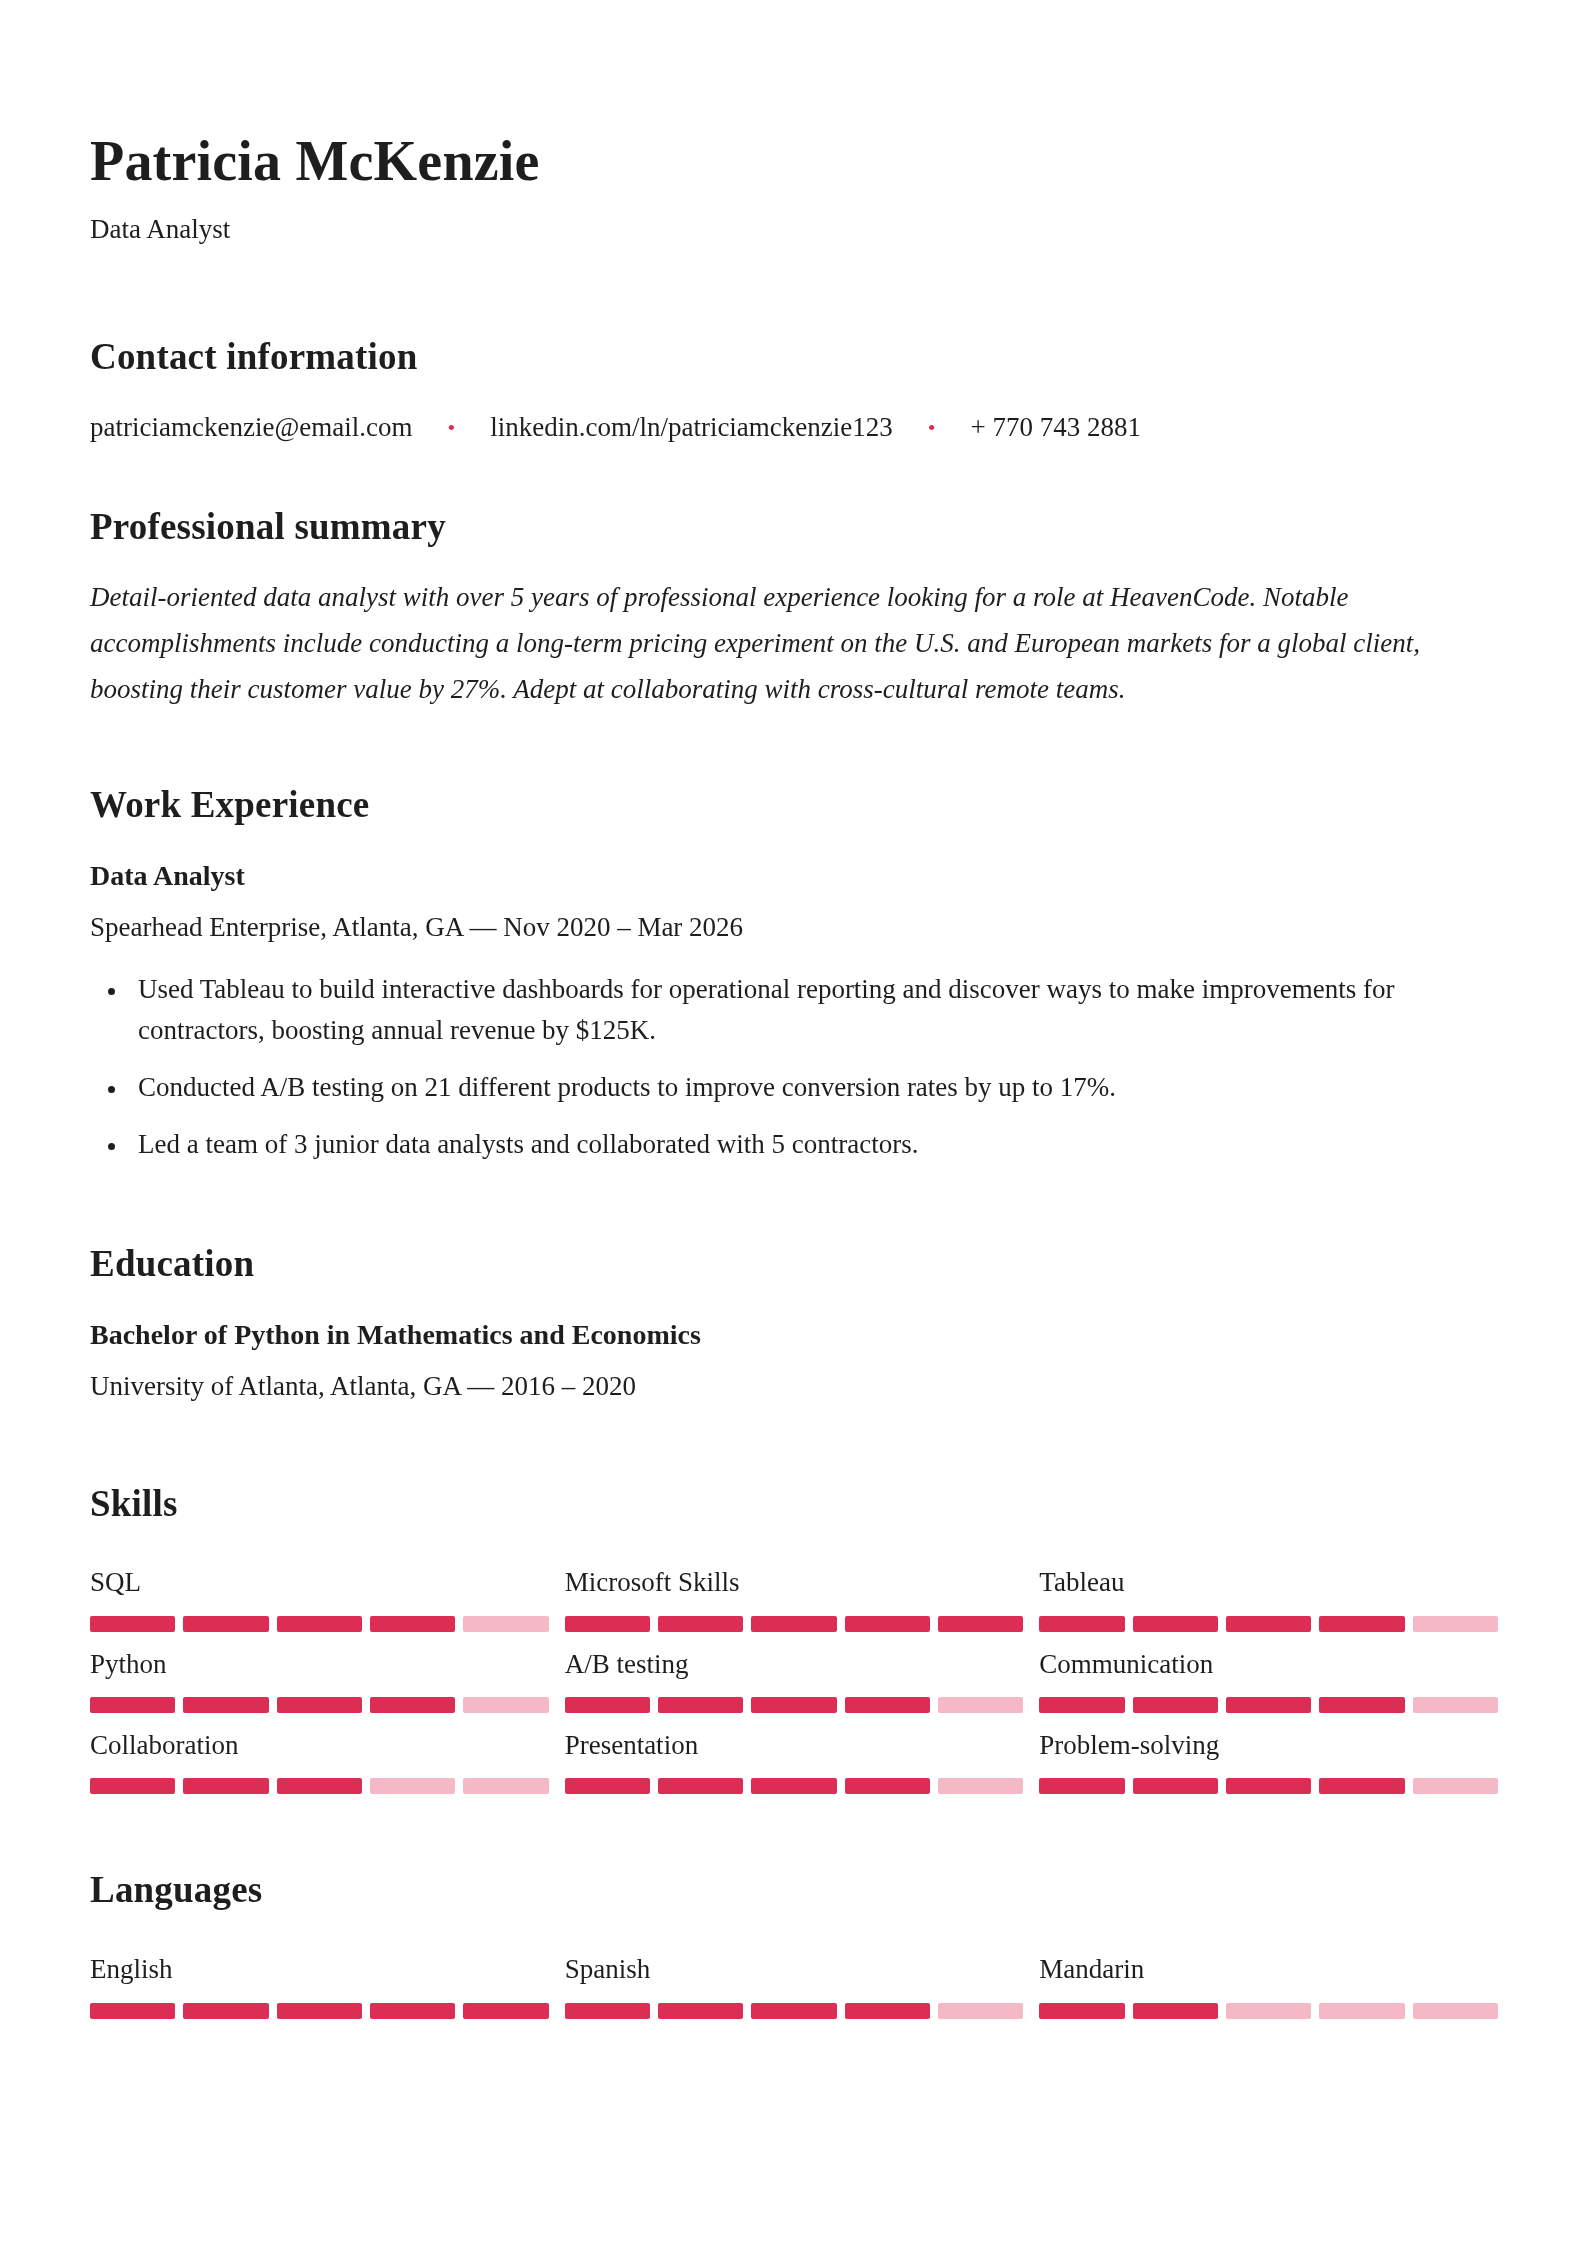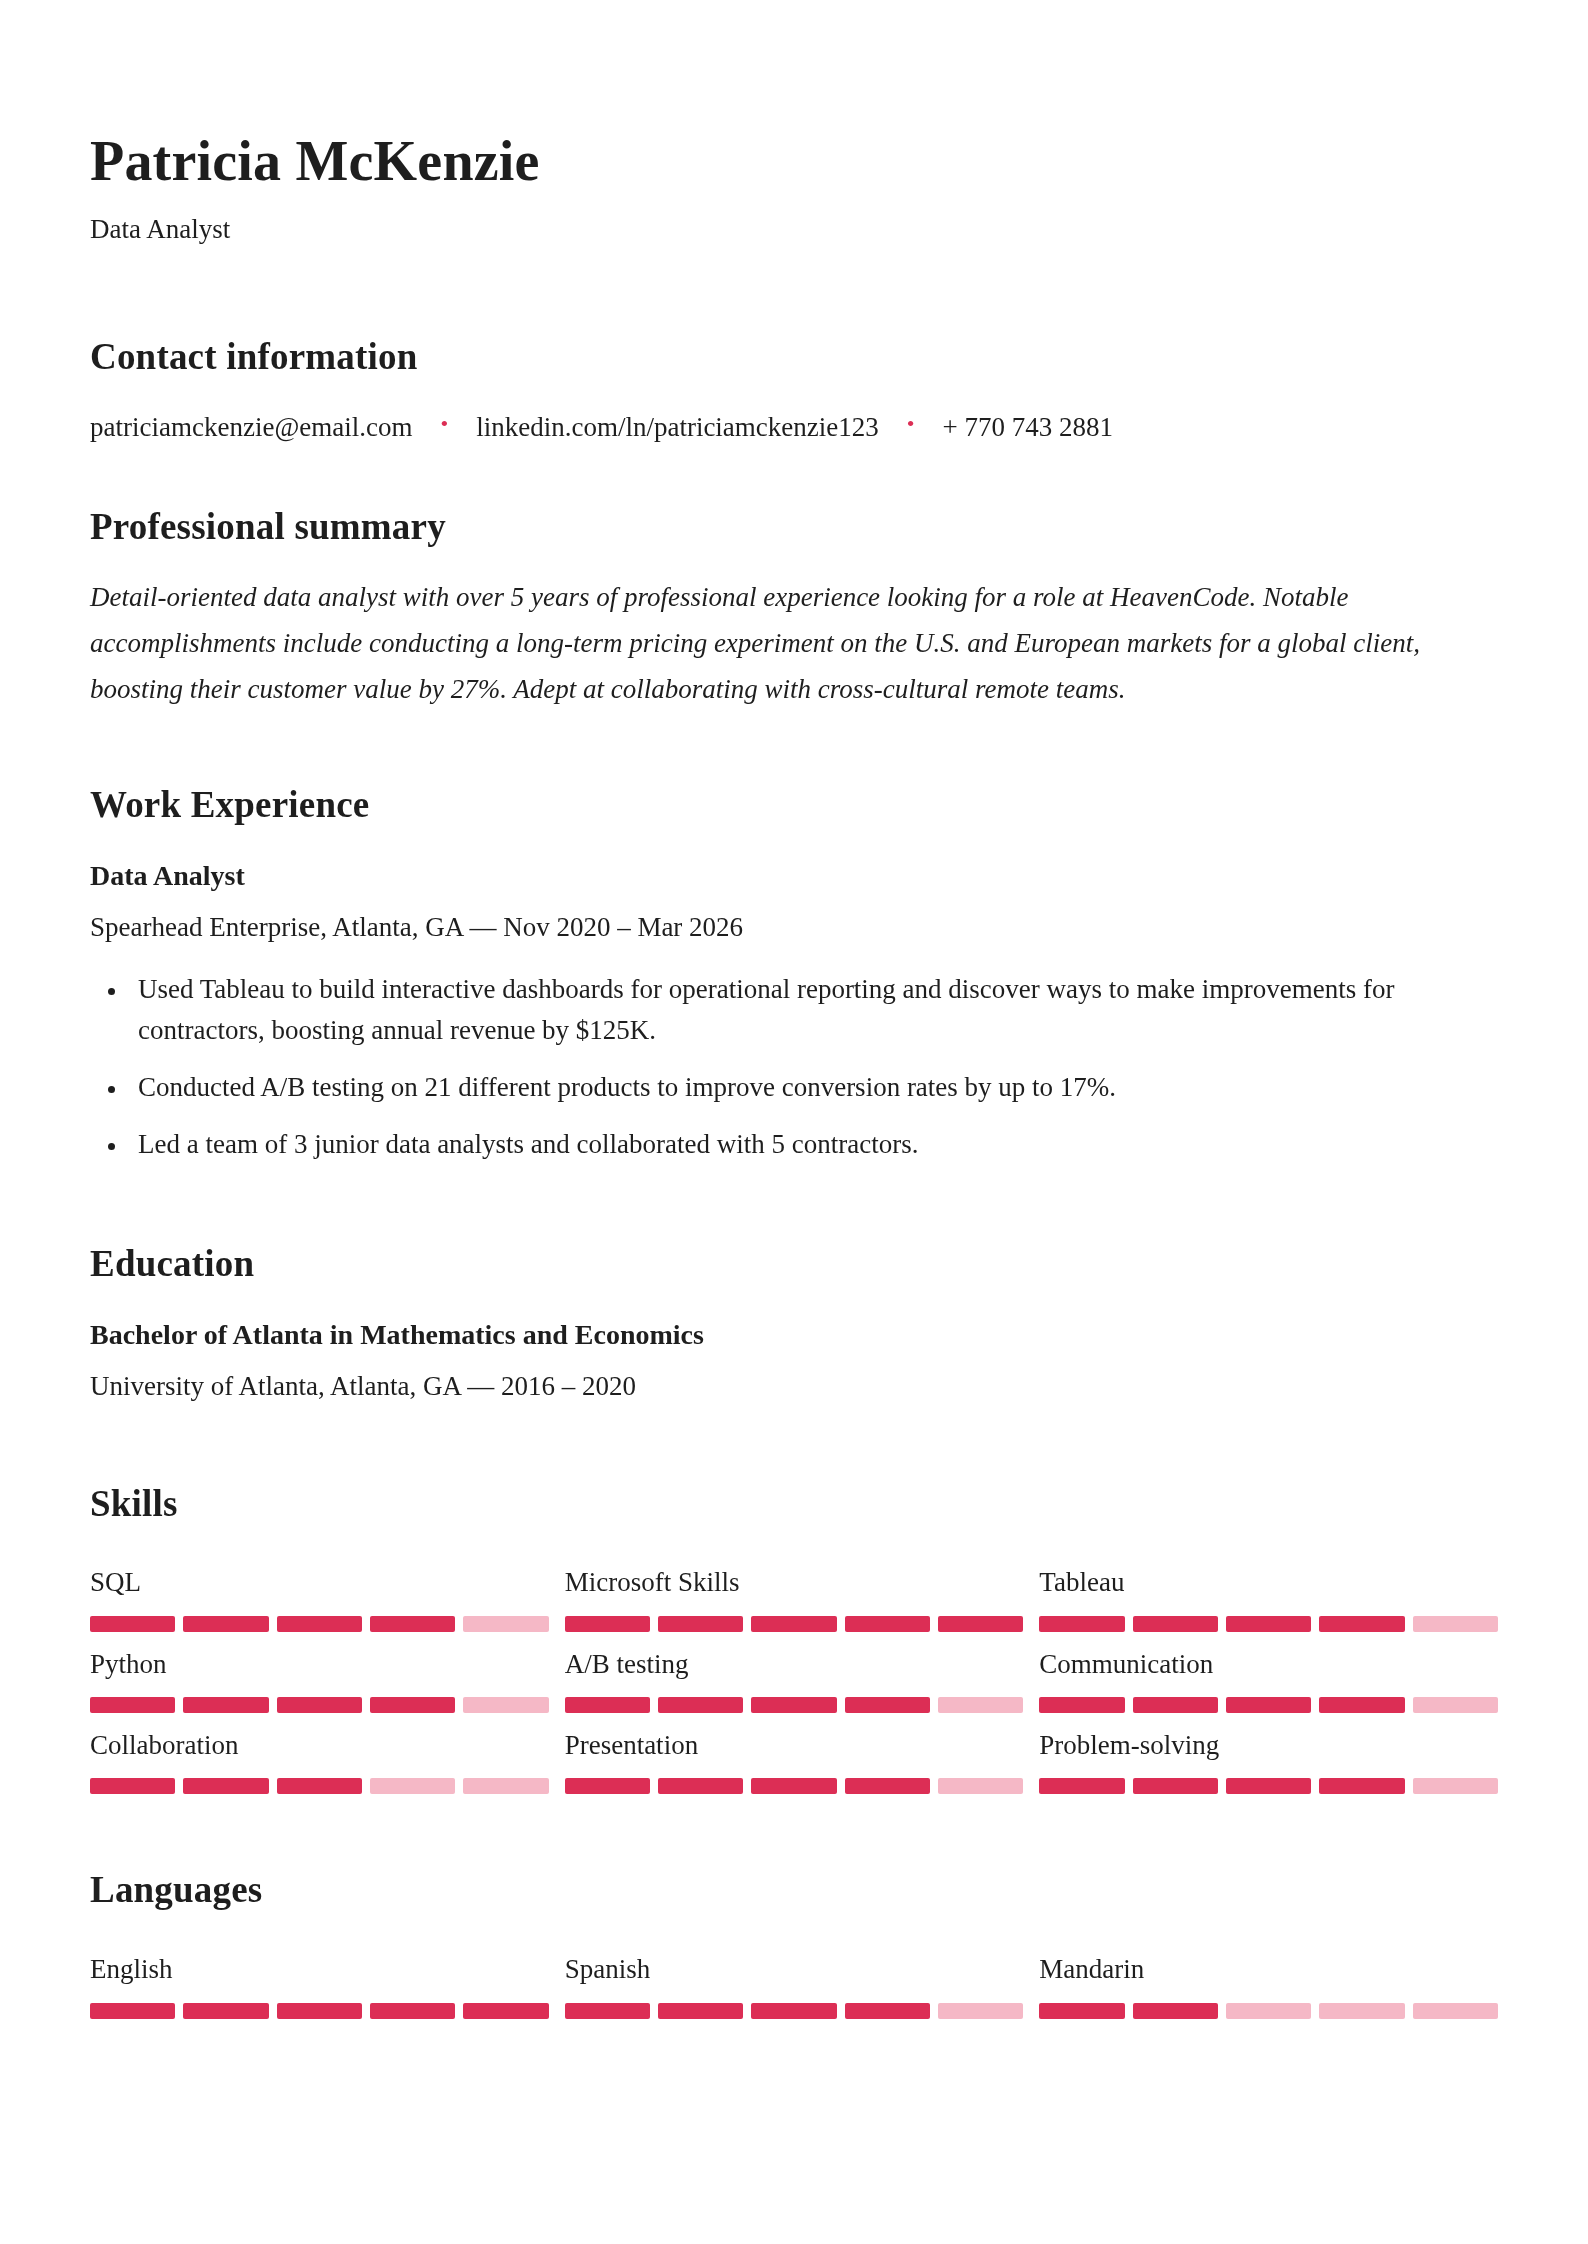--- a/index.html
+++ b/index.html
@@ -54,22 +54,22 @@
   .sec-summary      { margin-top: 64px; }
   .sec-experience   { margin-top: 72px; }
   .sec-education    { margin-top: 78px; }
   .sec-skills       { margin-top: 82px; }
   .sec-languages    { margin-top: 76px; }
 
   
   .contact-row {
     margin-top: 34px;
     display: flex;
-    align-items: flex-start;
-    gap: 28px;
+    align-items: center;
+    gap: 35px;
     font-size: 27px;
   }
   .contact-dot {
     color: var(--accent);
     font-size: 22px;
     line-height: 1;
     transform: translateY(1px);
   }
 
   
@@ -172,21 +172,21 @@
         <li>Used Tableau to build interactive dashboards for operational reporting and discover ways to make improvements for contractors, boosting annual revenue by $125K.</li>
 
         <li>Conducted A/B testing on 21 different products to improve conversion rates by up to 17%.</li>
 
         <li>Led a team of 3 junior data analysts and collaborated with 5 contractors.</li>
       </ul>
   </section>
 
   <section class="sec-education">
     <h2 class="sec-heading">Education</h2>
-    <h3 class="edu-degree">Bachelor of Atlanta in Mathematics and Economics</h3>
+    <h3 class="edu-degree">Bachelor of Python in Mathematics and Economics</h3>
     <div class="edu-meta">University of Atlanta, Atlanta, GA — 2016 – 2020</div>
   </section>
 
   <section class="sec-skills">
     <h2 class="sec-heading">Skills</h2>
     <div class="meter-grid">
 
         <div class="meter-item">
           <div class="meter-name">SQL</div>
           <div class="meter">

